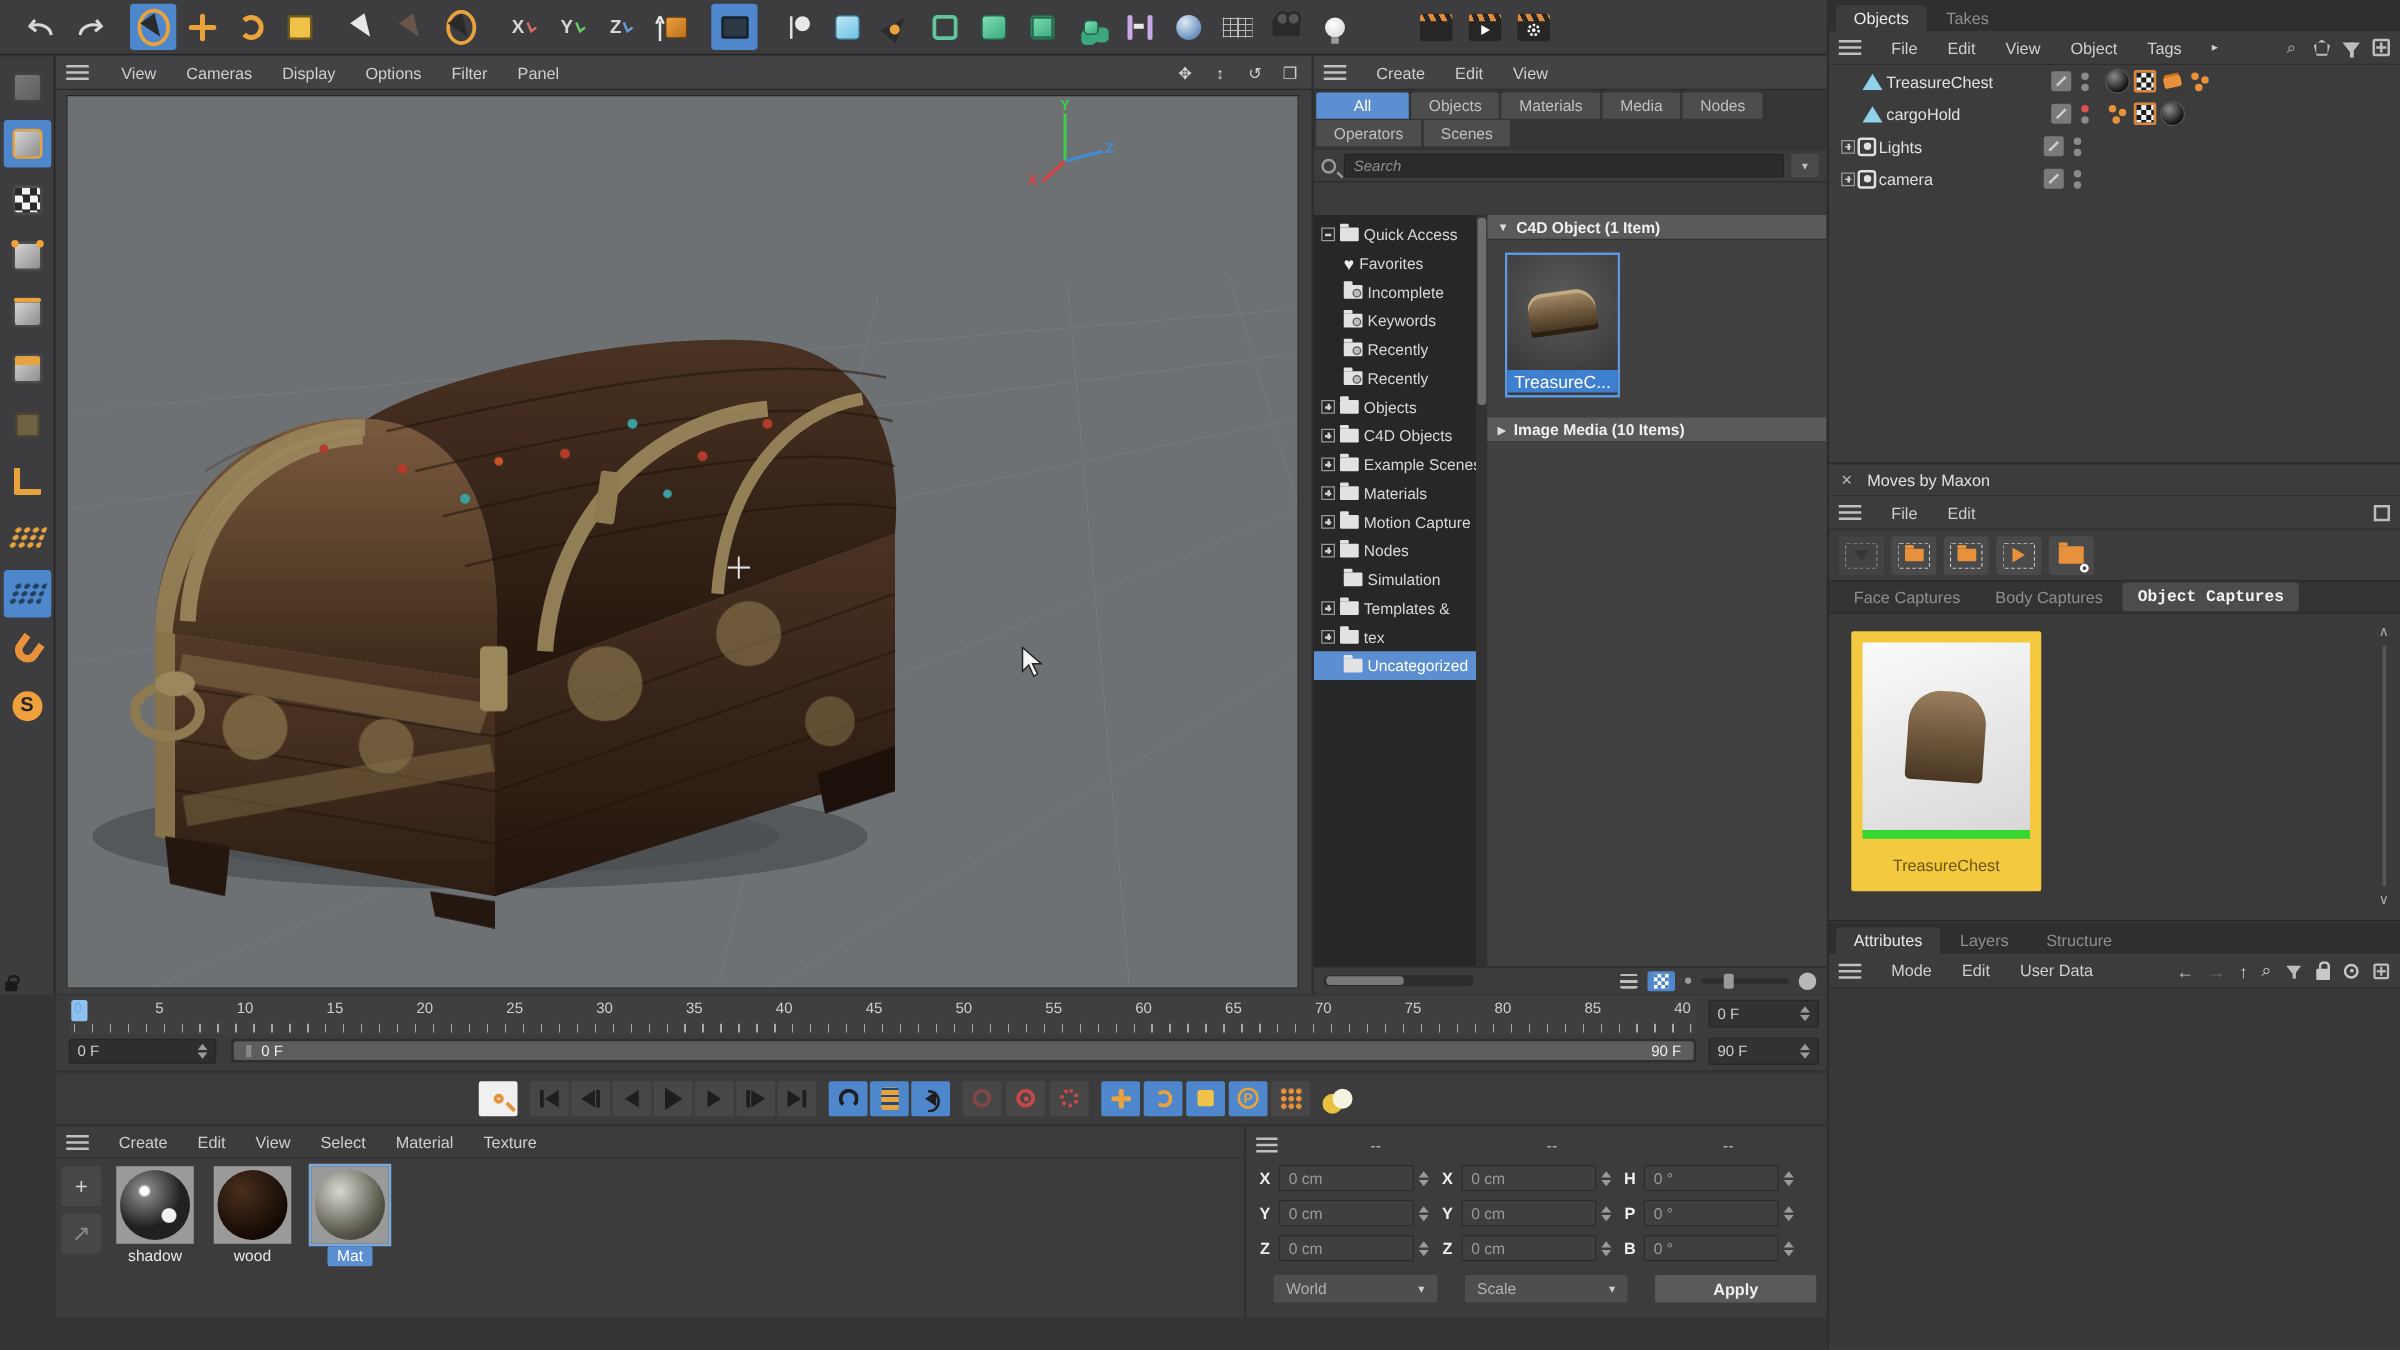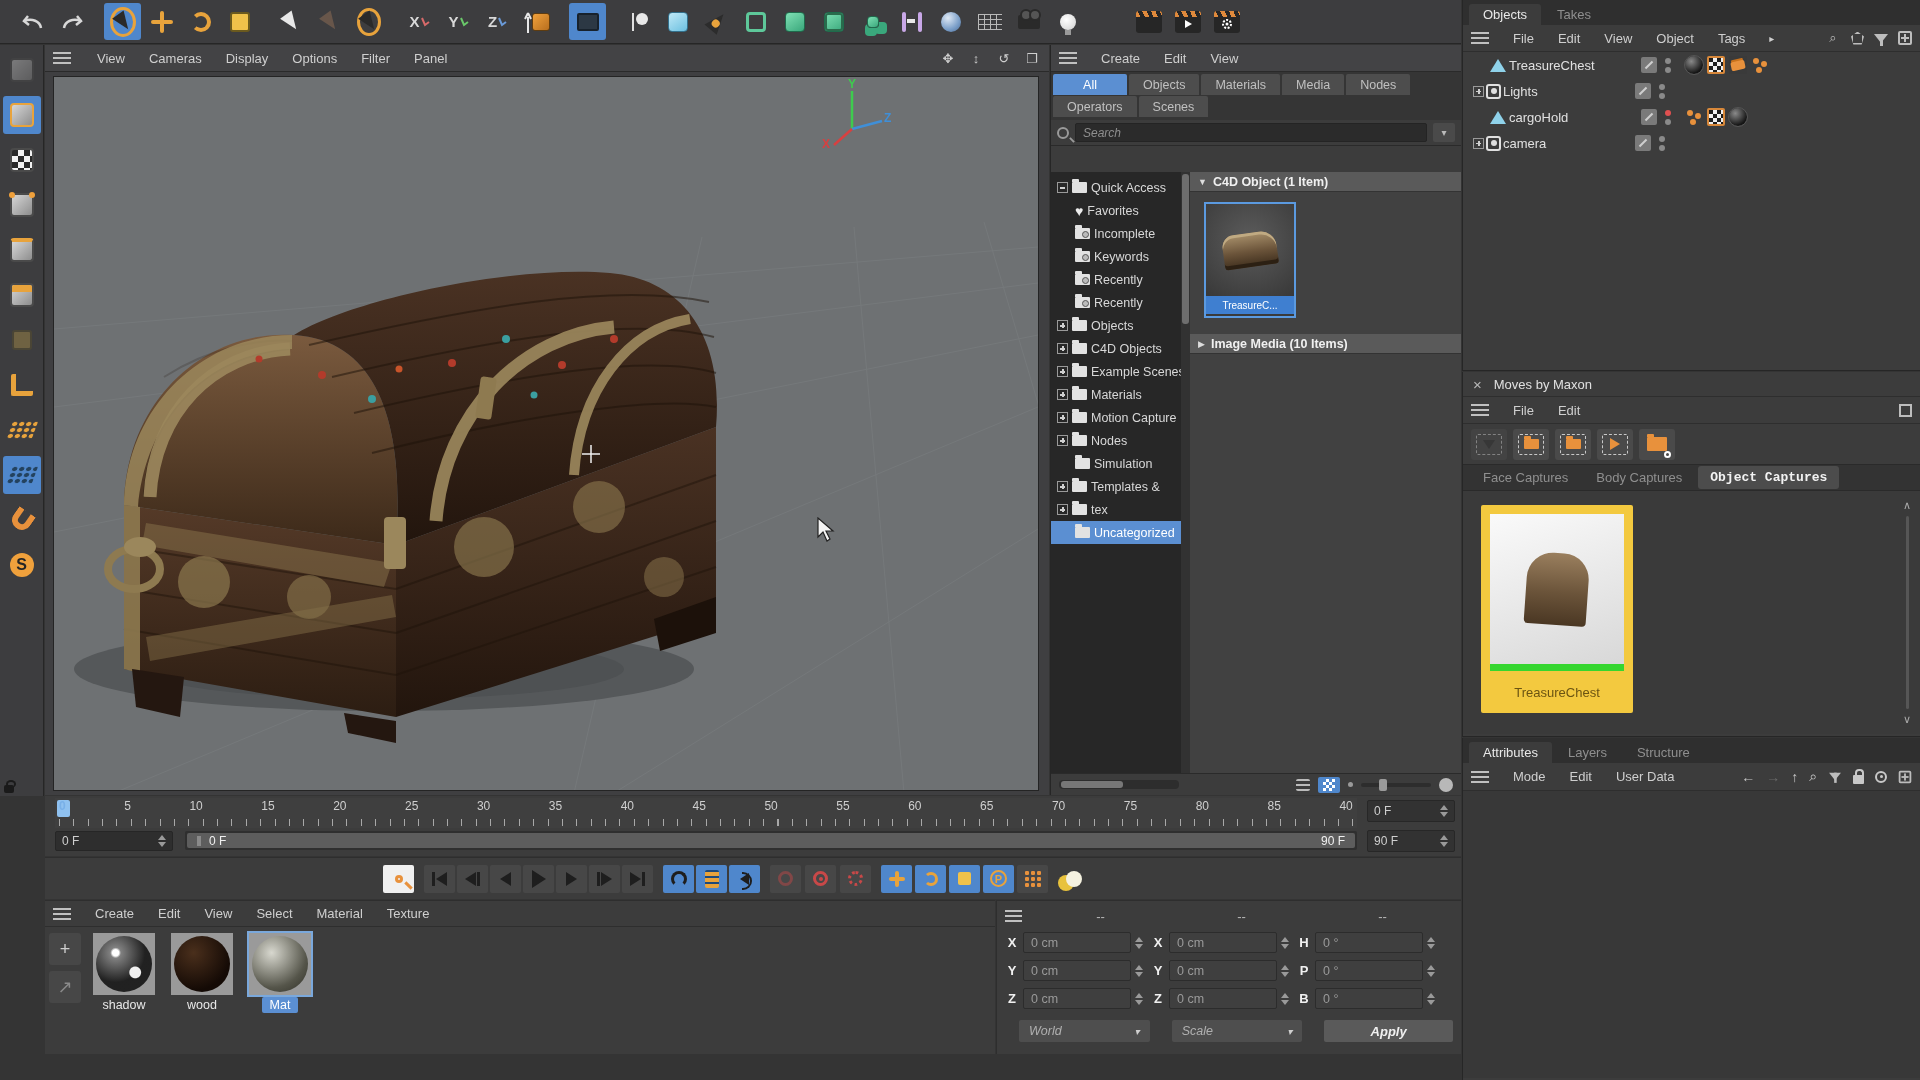--- a/index.html
+++ b/index.html
@@ -100,21 +100,21 @@
   .fold.smart::after { content:""; position:absolute; right:1px; bottom:1px; width:5px; height:5px; border:1.5px solid #555; border-radius:50%; background:#bbb; }
   .heart-ic { color:#ececec; font-size:14px; line-height:1; flex:0 0 auto; }
   .tree-label { overflow:hidden; text-overflow:clip; }
   #cb-treescroll { width:9px; background:#323232; }
   #cb-treescroll .thumb { margin:2px 1px; width:7px; height:150px; background:#6e6e6e; border-radius:3px; }
   #cb-items { flex:1; background:#414141; position:relative; }
   .cb-section { height:20px; background:#5a5a5a; color:#f0f0f0; font-weight:bold; font-size:12.5px; display:flex; align-items:center; gap:6px; padding:0 8px; border-bottom:1px solid #333; }
   .cb-section .tri { font-size:9px; color:#ddd; font-weight:normal; }
   #cb-card { position:absolute; left:14px; top:30px; width:92px; height:116px; border:2px solid #5b9ae0; background:#3a3a3a; }
   #cb-card .img { height:92px; background:radial-gradient(circle at 50% 40%, #5c5c5c, #383838); display:flex; align-items:center; justify-content:center; }
-  #cb-card .lbl { height:18px; background:#3f7fd0; color:#fff; font-size:10px; display:flex; align-items:center; justify-content:center; white-space:nowrap; overflow:hidden; }
+  #cb-card .lbl { height:18px; background:#3f7fd0; color:#fff; font-size:14px; display:flex; align-items:center; justify-content:center; white-space:nowrap; overflow:hidden; }
   .chestmini { width:54px; height:34px; background:linear-gradient(180deg,#a8906b,#6b543a 55%,#3e2e1d); border-radius:12px 16px 3px 3px; transform:rotate(-8deg); box-shadow:inset 0 3px 0 #c0aa82, inset 0 -4px 0 #2c2013; }
   #cb-bottom { position:absolute; left:0; bottom:0; right:0; height:22px; background:#3c3c3c; border-top:1px solid #2a2a2a; display:flex; align-items:center; gap:8px; padding:0 8px; }
   .hscroll { width:120px; height:9px; background:#2d2d2d; border-radius:4px; position:relative; }
   .hscroll .thumb { position:absolute; left:2px; top:1px; width:62px; height:7px; background:#777; border-radius:3px; }
   .view-btn { width:22px; height:16px; border-radius:2px; display:flex; align-items:center; justify-content:center; }
   .view-btn.listy { background:repeating-linear-gradient(0deg,#bbb 0 2px,transparent 2px 5px); width:14px; height:12px; }
   .view-btn.grid { background:#4f87cc; position:relative; }
   .view-btn.grid::after { content:""; width:12px; height:12px; background:conic-gradient(#fff 0 90deg,transparent 90deg 180deg,#fff 180deg 270deg,transparent 270deg); background-size:6px 6px; }
   .slider-track { width:70px; height:4px; background:#2d2d2d; border-radius:2px; position:relative; }
   .slider-track .knob { position:absolute; left:18px; top:-4px; width:8px; height:12px; background:#9a9a9a; border-radius:2px; }
@@ -250,21 +250,21 @@
   .mat .mlbl.sel { background:#5b8fd2; color:#fff; border-radius:2px; }
 
   
   #coordman { left:996px; top:900px; width:465px; height:154px; background:#3c3c3c; border-top:1px solid #2e2e2e; border-left:1px solid #2e2e2e; padding:4px 8px; }
   .co-head { height:22px; display:flex; align-items:center; color:#b8b8b8; }
   .co-head .hh { width:148px; text-align:center; }
   .co-row { height:25px; display:flex; align-items:center; gap:4px; margin-top:3px; }
   .co-lab { width:14px; font-weight:bold; color:#f0f0f0; text-align:center; font-size:13px; }
   .co-input { width:108px; height:21px; background:#3f3f3f; border:1px solid #2c2c2c; border-radius:2px; color:#9a9a9a; font-size:12.5px; display:flex; align-items:center; padding:0 7px; }
   .co-step { display:flex; flex-direction:column; gap:2px; width:12px; }
-  .co-foot { height:24px; display:flex; align-items:center; gap:22px; margin-top:8px; padding-left:14px;font-style:italic; }
+  .co-foot { height:24px; display:flex; align-items:center; gap:22px; margin-top:8px; padding-left:14px; }
   .dd { width:142px; height:22px; background:#4e4e4e; border-radius:2px; color:#b0b0b0; display:flex; align-items:center; padding:0 10px; font-size:12.5px; }
   .dd .arr { margin-left:auto; font-size:10px; color:#cfcfcf; }
   .applybtn { width:142px; height:22px; background:#5a5a5a; border-radius:2px; color:#f0f0f0; font-weight:bold; display:flex; align-items:center; justify-content:center; font-size:13px; }
 
   
   #statusbar { left:0; top:1054px; width:1920px; height:26px; background:#3f3f3f; border-top:1px solid #2a2a2a; display:flex; align-items:center; gap:10px; padding:0 10px; color:#e0e0e0; font-size:13px; }
 </style>
 </head>
 <body>
 
@@ -743,43 +743,43 @@
             <span class="dot6"></span>
           </span>
         <span class="tagrow">
           <span class="tag sphere"></span>
           <span class="tag phong"></span>
           <span class="tag osel"></span>
           <span class="tag odots"></span>
         </span>
       </div>
       <div class="om-row">
-        <span class="expbox plus"></span>
-          <span class="nullic"></span>
-        <span class="om-label">Lights</span>
-        <span class="pencilbox"></span>
-        <span class="dotcol">
-            <span class="dot6"></span>
-            <span class="dot6"></span>
-          </span>
-      </div>
-      <div class="om-row">
         <span class="ind" style="width:14px"></span>
           <span class="polyic"></span>
         <span class="om-label">cargoHold</span>
         <span class="pencilbox"></span>
         <span class="dotcol">
             <span class="dot6 red"></span>
             <span class="dot6"></span>
           </span>
         <span class="tagrow">
           <span class="tag odots"></span>
           <span class="tag phong"></span>
           <span class="tag sphere"></span>
         </span>
+      </div>
+      <div class="om-row">
+        <span class="expbox plus"></span>
+          <span class="nullic"></span>
+        <span class="om-label">Lights</span>
+        <span class="pencilbox"></span>
+        <span class="dotcol">
+            <span class="dot6"></span>
+            <span class="dot6"></span>
+          </span>
       </div>
       <div class="om-row">
         <span class="expbox plus"></span>
           <span class="nullic"></span>
         <span class="om-label">camera</span>
         <span class="pencilbox"></span>
         <span class="dotcol">
             <span class="dot6"></span>
             <span class="dot6"></span>
           </span>

